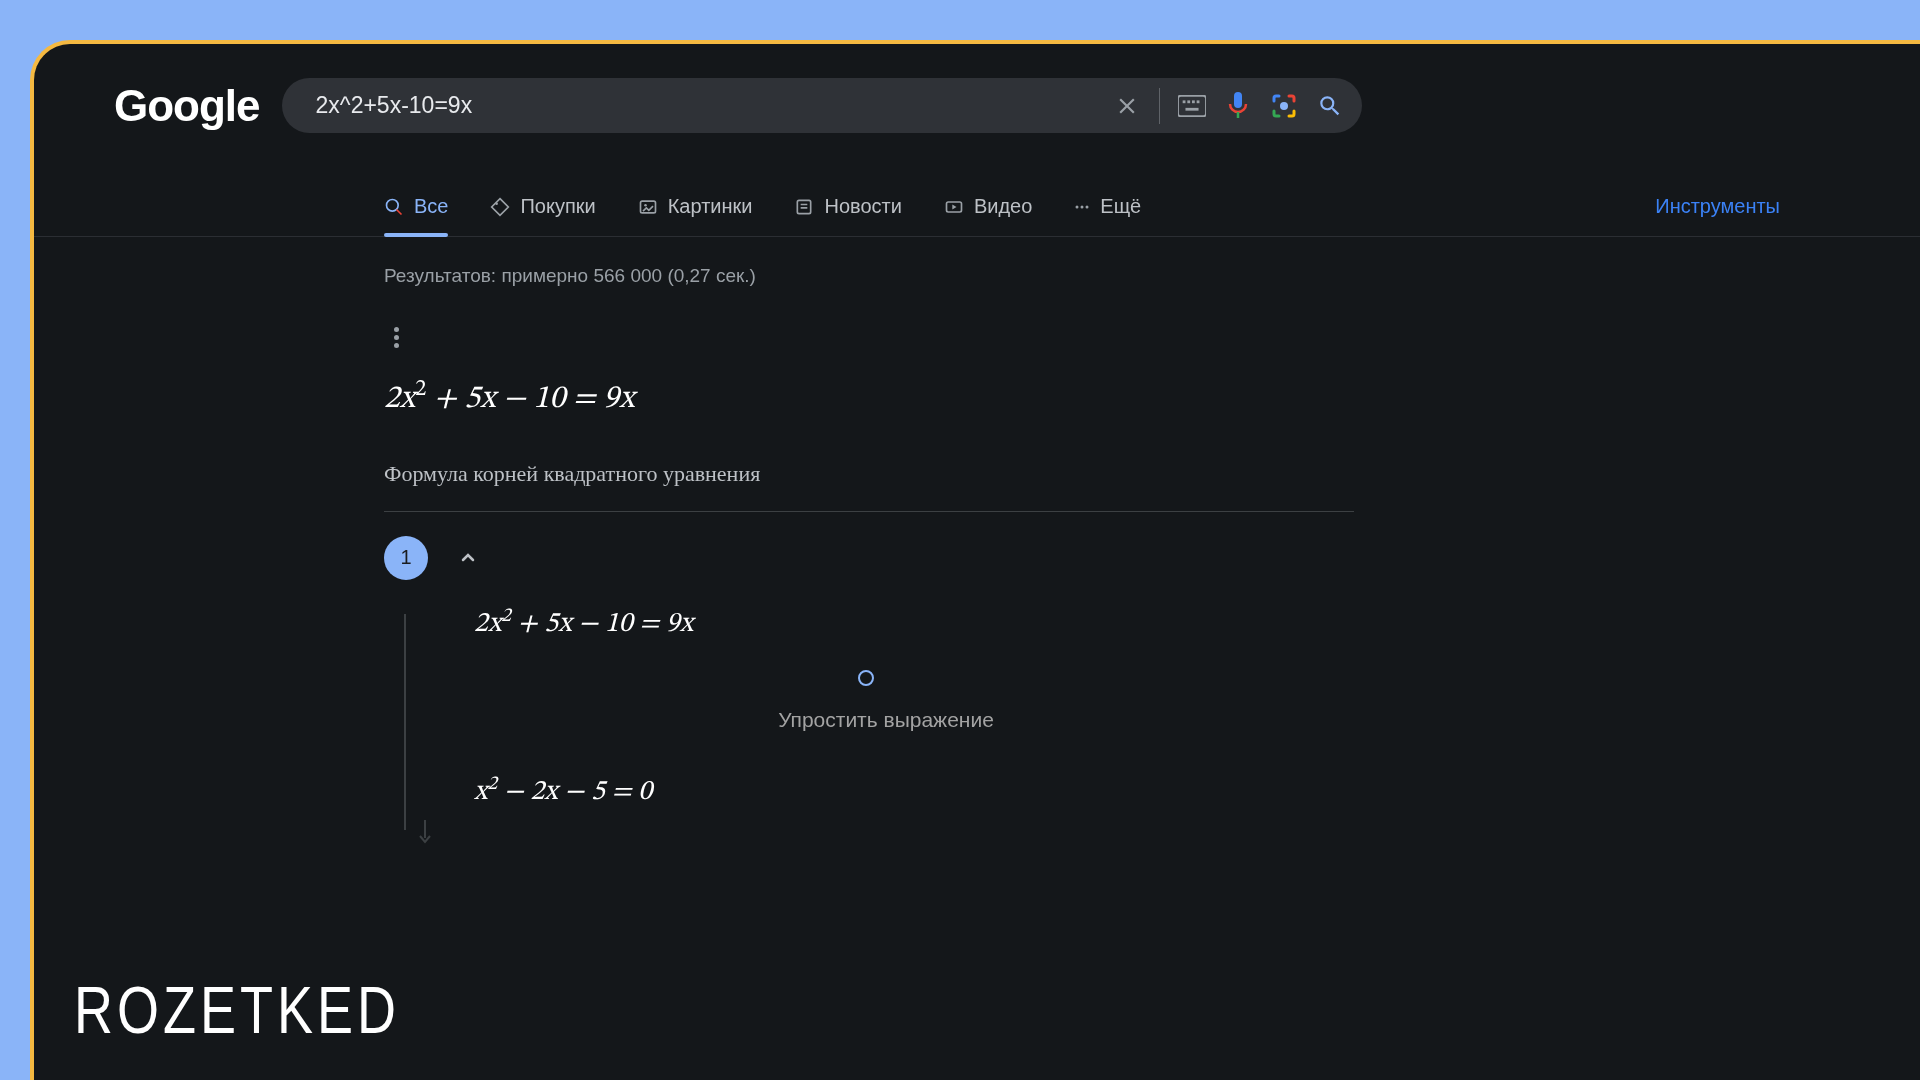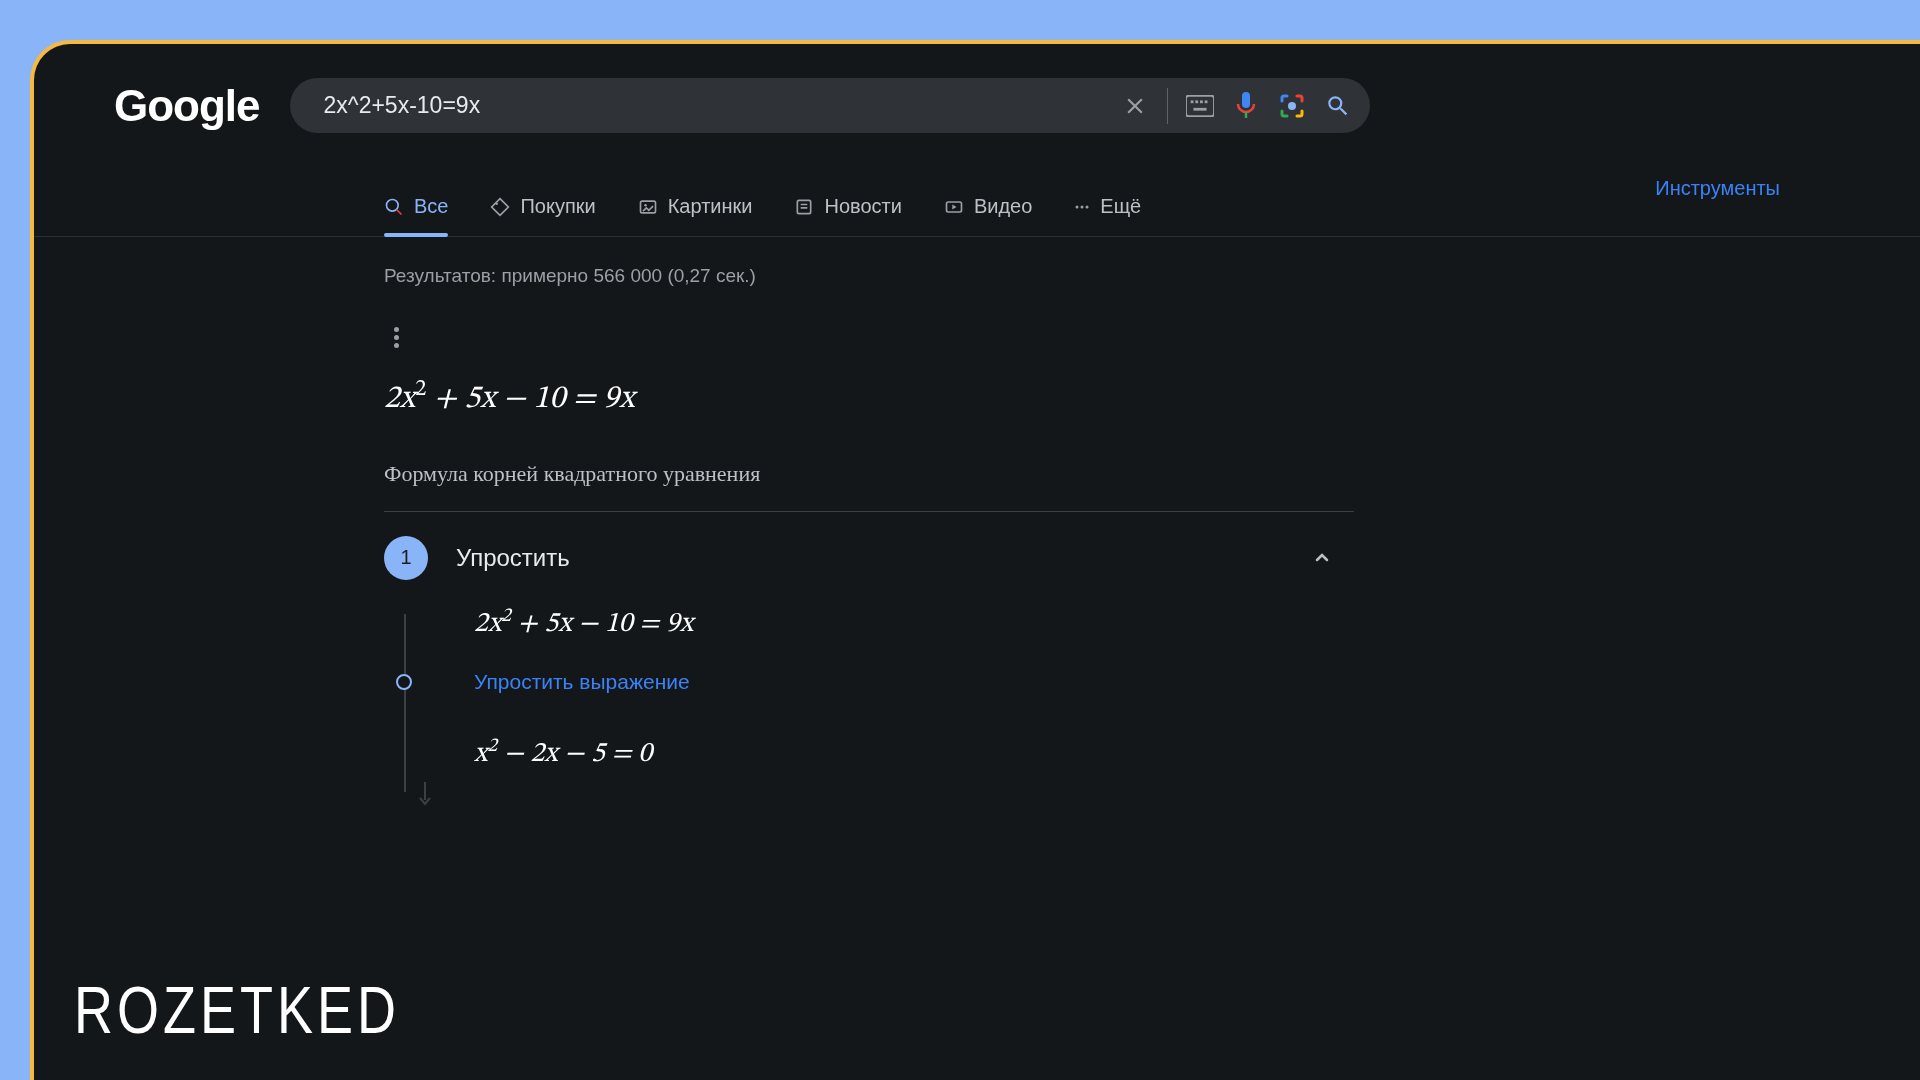--- a/index.html
+++ b/index.html
@@ -19,21 +19,21 @@
     border-right: none;
     border-bottom: none;
     border-top-left-radius: 40px;
     overflow: hidden;
     color: #e8eaed;
   }
   .header {
     display: flex;
     align-items: center;
     padding: 34px 60px 0 80px;
-    gap: 30px;
+    gap: 22px;
   }
   .google-logo {
     font-size: 44px;
     font-weight: 700;
     letter-spacing: -1px;
     color: #fff;
     flex-shrink: 0;
   }
   .search-bar {
     flex: 1;
@@ -51,20 +51,21 @@
     background: transparent;
     border: none;
     outline: none;
     color: #e8eaed;
     font-size: 23px;
   }
   .sb-icon { width: 28px; height: 28px; display:flex; align-items:center; justify-content:center; flex-shrink:0; }
   .sb-divider { width:1px; height:36px; background:#5f6368; flex-shrink:0;}
   .tabs-row {
     display: flex;
+    align-items: center;
     gap: 42px;
     padding-left: 350px;
     margin-top: 44px;
     border-bottom: 1px solid #2b2e33;
     height: 60px;
     font-size: 20px;
     color: #bdc1c6;
   }
   .tab-item { display:flex; align-items:center; gap:10px; height:100%; cursor:pointer; position:relative;}
   .tab-item.active { color:#8ab4f8; }
@@ -79,21 +80,21 @@
   .equation-display { font-family: "Cambria Math","STIX Two Math","Times New Roman",serif; font-size:32px; color:#fff; margin-top:26px; font-style:italic;}
   .eq2 .sup { font-size:0.7em; vertical-align:super; font-style:normal;}
   .method-label { font-size:22px; color:#bdc1c6; margin-top:42px; padding-bottom:24px;font-family:Liberation Serif, serif;}
   .method-divider { height:1px; background:#3c4043; margin-right:60px;}
   .step-header { display:flex; align-items:center; gap:28px; margin-top:24px; cursor:pointer; padding-right:80px;}
   .step-badge { width:44px; height:44px; border-radius:22px; background:#8ab4f8; color:#1a1c1f; display:flex; align-items:center; justify-content:center; font-size:20px; font-weight:500;}
   .step-title { font-size:24px; color:#e8eaed; font-weight:500; flex:1;}
   .step-body { margin-left: 20px; margin-top: 24px; position:relative; padding-left: 70px;}
   .step-line { position:absolute; left:0; top:10px; bottom:-20px; width:2px; background:#3c4043;}
   .step-eq { font-family: "Cambria Math","STIX Two Math","Times New Roman",serif; font-size:28px; color:#fff; font-style:italic; margin-bottom:28px;}
-  .sub-step { display:flex; align-items:center; gap:22px; color:#3b82f6; font-size:21px; margin:12px 0; position:relative; left:-78px;}
+  .sub-step { display:flex; align-items:center; gap:22px; color:#a3a3a3; font-size:21px; margin:12px 0; position:relative; left:-78px;flex-direction:column;}
   .sub-circle { width:16px; height:16px; border:2px solid #8ab4f8; border-radius:50%; background:#14171a; flex-shrink:0;}
   .sub-step span.txt { padding-left: 40px;}
   .arrow-down { position:absolute; left:14px; bottom:-34px;}
   .watermark {
     position:absolute; left:40px; bottom:40px; font-size:54px; font-weight:400;
     letter-spacing:4px; color:#fff; font-family: "Arial Narrow", Arial, sans-serif;
     transform: scaleY(1.25);
   }
   .kebab { width:24px; height:24px; display:flex; flex-direction:column; gap:3px; align-items:center; justify-content:center;}
   .kebab span{width:5px;height:5px;border-radius:50%;background:#9aa0a6;}
@@ -209,21 +210,20 @@
 
     <div class="equation-display eq2">
       2<span style="font-style:italic">x</span><span class="sup">2</span> + 5<span style="font-style:italic">x</span> − 10 = 9<span style="font-style:italic">x</span>
     </div>
 
     <div class="method-label">Формула корней квадратного уравнения</div>
     <div class="method-divider"></div>
 
     <div class="step-header">
       <div class="step-badge">1</div>
-      <div class="step-title">Упростить</div>
       <svg width="24" height="24" viewBox="0 0 24 24">
           <path d="M7 14l5-5 5 5" fill="none" stroke="#bdc1c6" stroke-width="2.5" stroke-linecap="round"></path>
         </svg>
     </div>
 
     <div class="step-body">
       <div class="step-line"></div>
       <div class="step-eq">
         2<span>x</span><span class="sup" style="font-size:0.7em;vertical-align:super;">2</span> + 5<span>x</span> − 10 = 9<span>x</span>
       </div>

